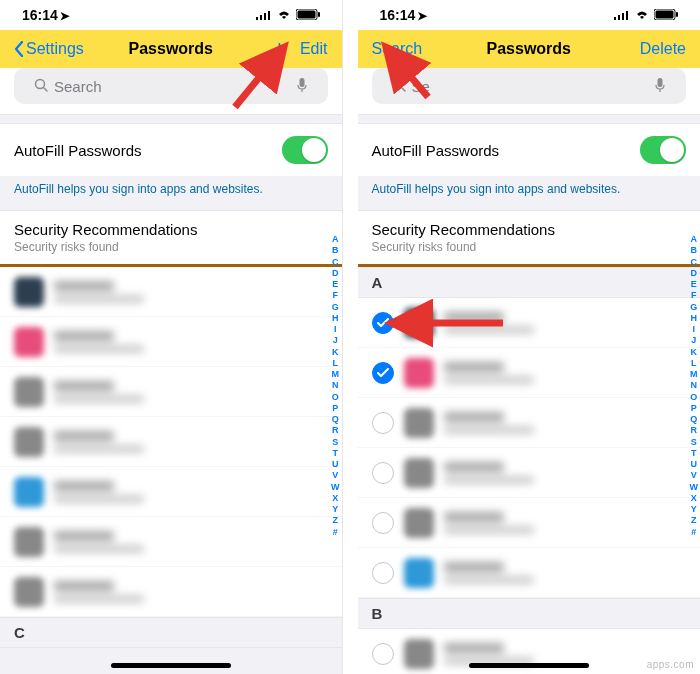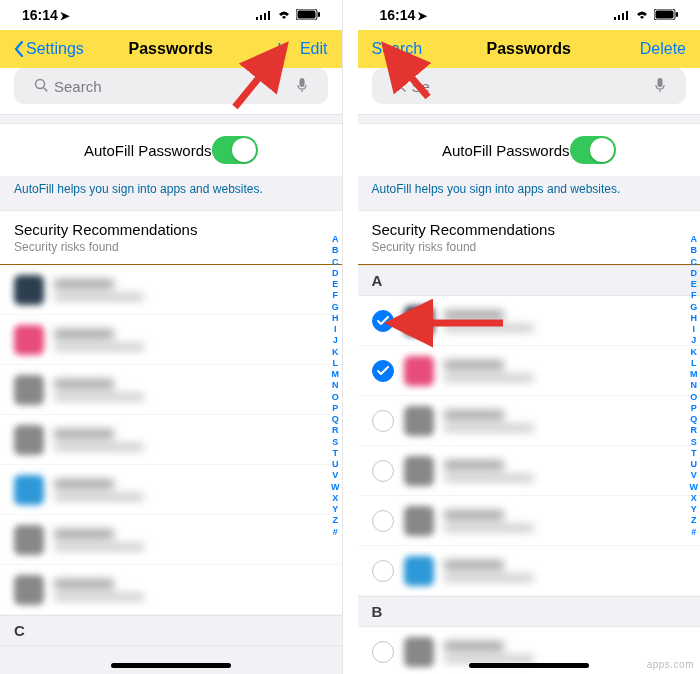--- a/index.html
+++ b/index.html
@@ -51,33 +51,33 @@
   }
   .search .mag { margin-right:6px; }
   .search input { flex:1; border:none; background:transparent; font-size:15px; color:#000; outline:none;}
   .search input::placeholder { color:#7c7c82; }
   .mic { color:#7c7c82; }
 
   
   .gap-thin { height: 10px; background:#f2f2f6; border-top:1px solid #e5e5ea; border-bottom:1px solid #e5e5ea;}
 
   
-  .row-white { background:#fff; padding:12px 14px; display:flex; align-items:center; justify-content:center; }
+  .row-white { background:#fff; padding:12px 14px; display:flex; align-items:center; justify-content:space-between; }
   .row-white .label { font-size:15px; }
   .toggle {
     width:46px; height:28px; background:#34c759; border-radius:14px; position:relative; cursor:pointer;
   }
   .toggle::after{
     content:""; position:absolute; right:2px; top:2px; width:24px; height:24px; background:#fff; border-radius:50%;
     box-shadow:0 1px 2px rgba(0,0,0,.2);
   }
   .caption { font-size:12px; color:#0369a1; padding:6px 14px 14px 14px; }
 
   
-  .secrec { background:#fff; padding:10px 14px; border-top:1px solid #e5e5ea; border-bottom:1px solid #a16207;}
+  .secrec { background:#fff; padding:10px 14px; border-top:1px solid #e5e5ea; border-bottom:3px solid #a16207;}
   .secrec .t { font-size:15px; }
   .secrec .s { font-size:12px; color:#8a8a8f; margin-top:2px;}
 
   
   .az-index {
     position:absolute; right:2px; top:234px;
     display:flex; flex-direction:column; align-items:center;
     font-size:9px; font-weight:600; color:#007aff; line-height:1.25;
     z-index:5;
   }

